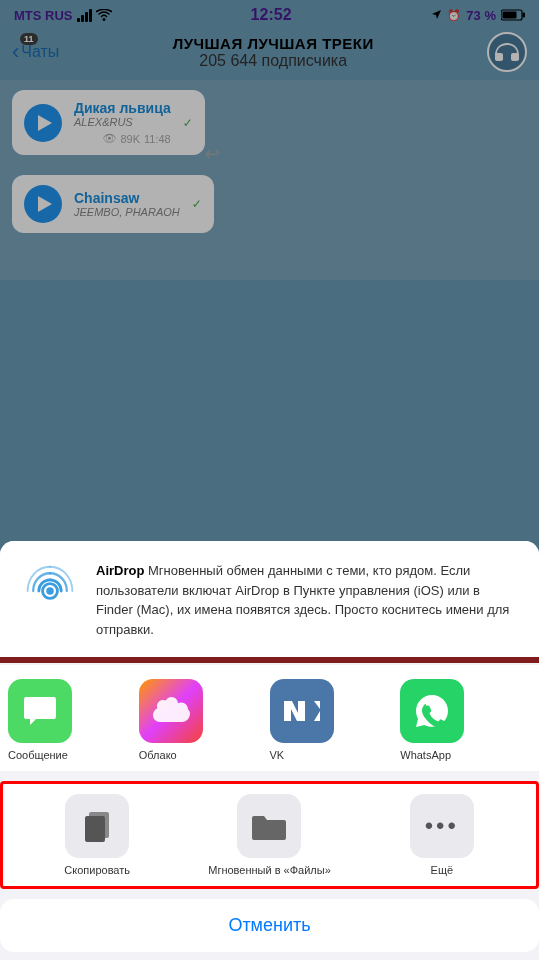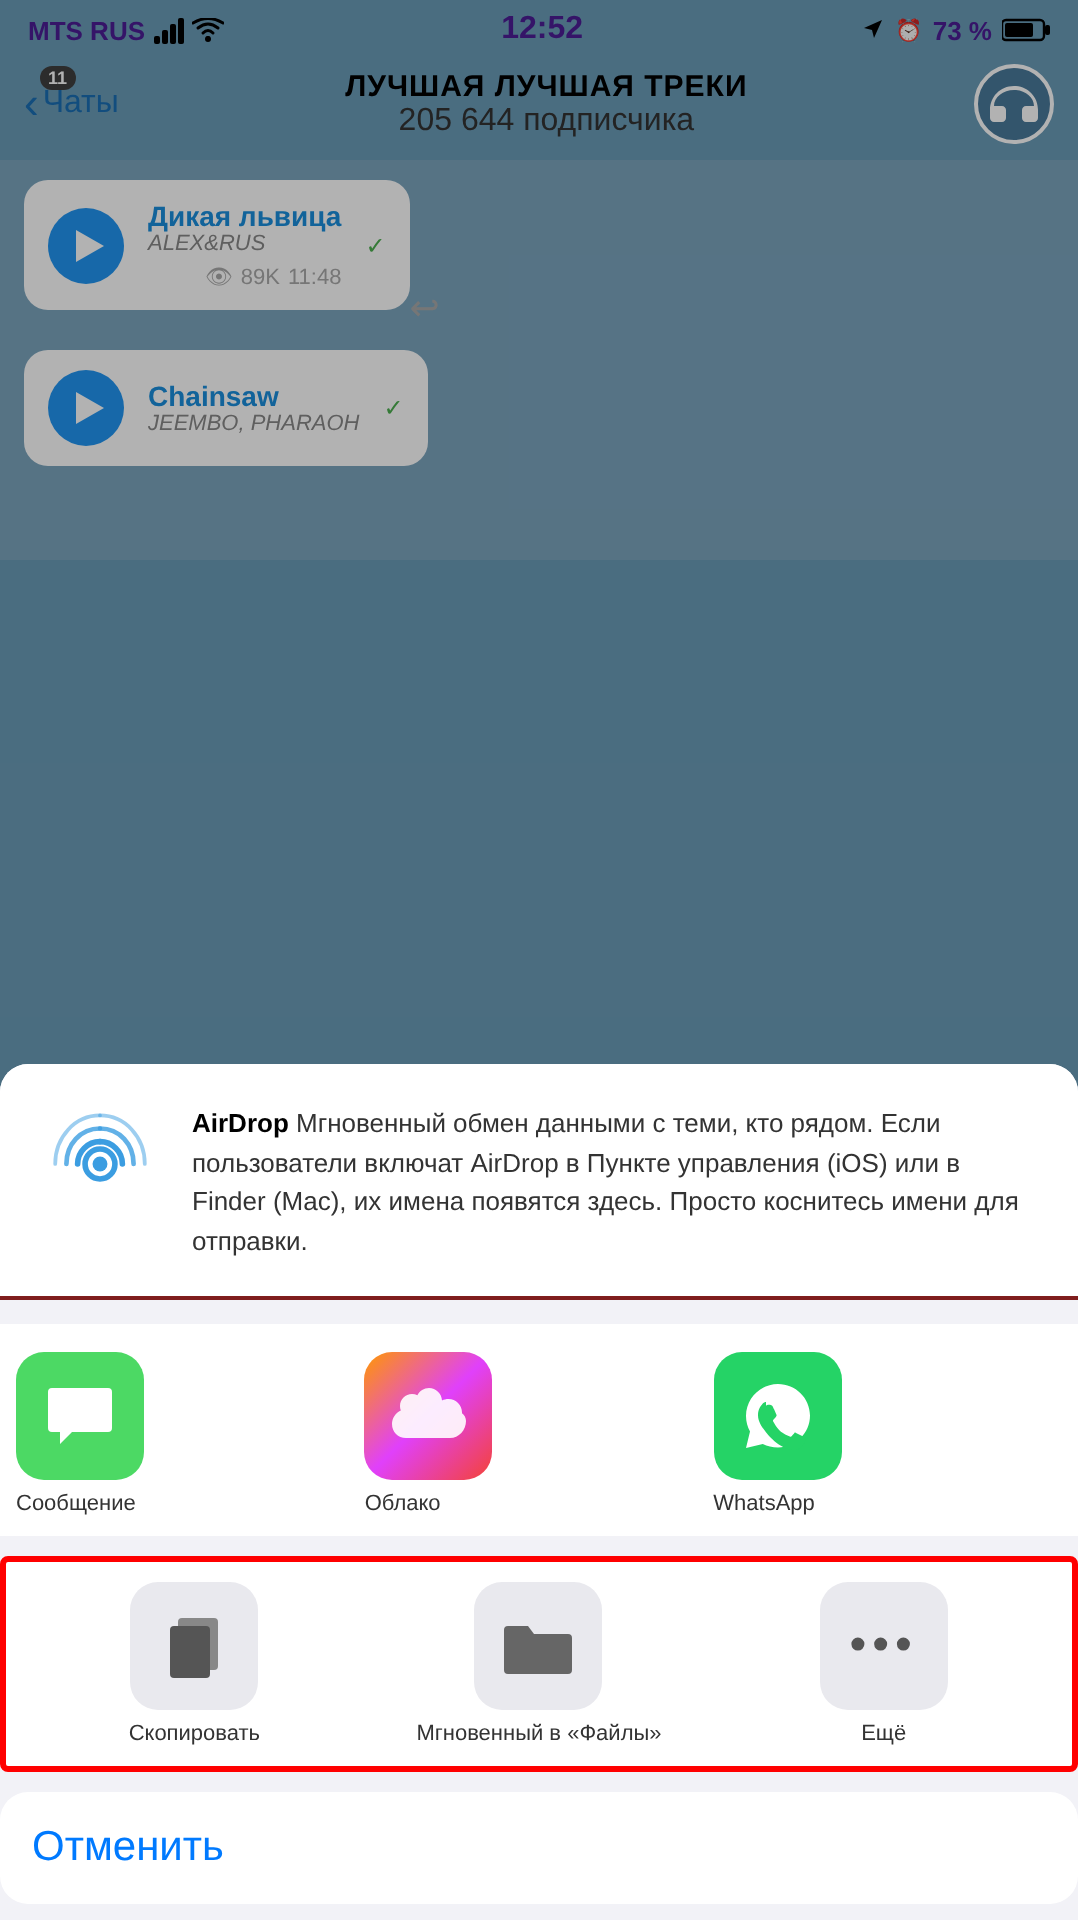--- a/index.html
+++ b/index.html
@@ -150,22 +150,22 @@
     }
 
     
     .airdrop-section {
       background: white;
       border-radius: 14px 14px 0 0;
       padding: 20px 20px 18px;
       display: flex;
       align-items: flex-start;
       gap: 16px;
-      border-bottom: 2px solid #7f1d1d;
-      margin-bottom: 12px;
+      border-bottom: 6px solid #7f1d1d;
+      margin-bottom: 2px;
     }
     .airdrop-icon {
       width: 60px;
       height: 60px;
       flex-shrink: 0;
       display: flex;
       align-items: center;
       justify-content: center;
     }
     .airdrop-text {
@@ -243,22 +243,22 @@
       color: #333;
       text-align: center;
     }
 
     
     .cancel-btn {
       background: white;
       border-radius: 14px;
       margin: 0 0 8px;
       padding: 16px;
-      text-align: left;
-      font-size: 21px;
+      text-align: center;
+      font-size: 18px;
       font-weight: 400;
       color: #007aff;
     }
 
     
     .airdrop-rings {
       width: 56px;
       height: 56px;
     }
 
@@ -389,20 +389,30 @@
       </div>
       <div class="app-item">
         <div class="app-icon oblako">
           <svg width="38" height="30" viewBox="0 0 38 30">
             <path d="M30 26 L8 26 C4 26 1 23 1 19 C1 16 2.8 13.4 5.4 12.2 C5.1 11.5 5 10.8 5 10 C5 6.7 7.7 4 11 4 C12 4 12.9 4.2 13.7 4.6 C14.8 2.5 17 1 19.5 1 C23 1 25.8 3.8 26 7.2 C27 6.8 28.1 6.5 29.2 6.5 C33 6.5 36 9.5 36 13.3 C36 13.4 36 13.5 36 13.6 C37.2 14.5 38 15.9 38 17.5 C38 22.1 34.4 26 30 26Z" fill="white" opacity="0.9"></path>
           </svg>
         </div>
         <span class="app-label">Облако</span>
       </div>
       <div class="app-item">
+        <div class="app-icon vk">
+          <svg width="40" height="24" viewBox="0 0 40 24">
+            <path d="M2 2 L10 2 L16 14 L16 2 L23 2 L23 22 L15 22 L9 10 L9 22 L2 22 Z" fill="white"></path>
+            <path d="M25 2 L32 2 L38 10 L38 2 L25 2" fill="white"></path>
+            <path d="M25 22 L32 22 L38 12 L38 22 L25 22" fill="white"></path>
+          </svg>
+        </div>
+        <span class="app-label">VK</span>
+      </div>
+      <div class="app-item">
         <div class="app-icon whatsapp">
           <svg width="38" height="38" viewBox="0 0 38 38">
             <path d="M19 3 C10.2 3 3 10.2 3 19 C3 21.8 3.8 24.5 5 26.8 L3 35 L11.4 33 C13.6 34.1 16.2 34.8 19 34.8 C27.8 34.8 35 27.6 35 18.8 C35 10 27.8 3 19 3Z" fill="white"></path>
             <path d="M13 12 C12.5 12 11.8 12.2 11.2 13 C10.6 13.8 9 15.4 9 18.6 C9 21.8 11.3 24.9 11.6 25.3 C11.9 25.7 16.2 32.3 22.6 35 C24 35.6 25.1 35.9 26 36 C27.4 36.1 28.7 35.9 29.7 35.2 C30.4 34.8 31.8 33.7 32.3 32.4 C32.8 31.1 32.8 30 32.6 29.8 C32.4 29.6 32 29.4 31.3 29.1 L28 27.5 C27.6 27.3 27.4 27.2 27.2 27.5 C27 27.8 26.1 28.8 25.8 29.1 C25.5 29.4 25.3 29.4 24.9 29.2 L22.6 28.2 C21 27.4 19.8 26.4 18.7 25 C17.6 23.6 16.9 22.1 16.6 21.7 C16.3 21.3 16.6 21 16.8 20.8 L17.6 19.9 C17.9 19.6 18 19.3 18.2 19 C18.4 18.7 18.3 18.4 18.1 18.1 L17.1 15.8 C16.8 15.2 16.5 14.4 16.2 14 C15.9 13.6 15.5 13.5 15 13.4 C14.8 13.4 14.5 13.4 14.2 13.4 C13.9 13.4 13.4 13.5 13 13.9" fill="#25d366"></path>
           </svg>
         </div>
         <span class="app-label">WhatsApp</span>
       </div>
     </div>
 

